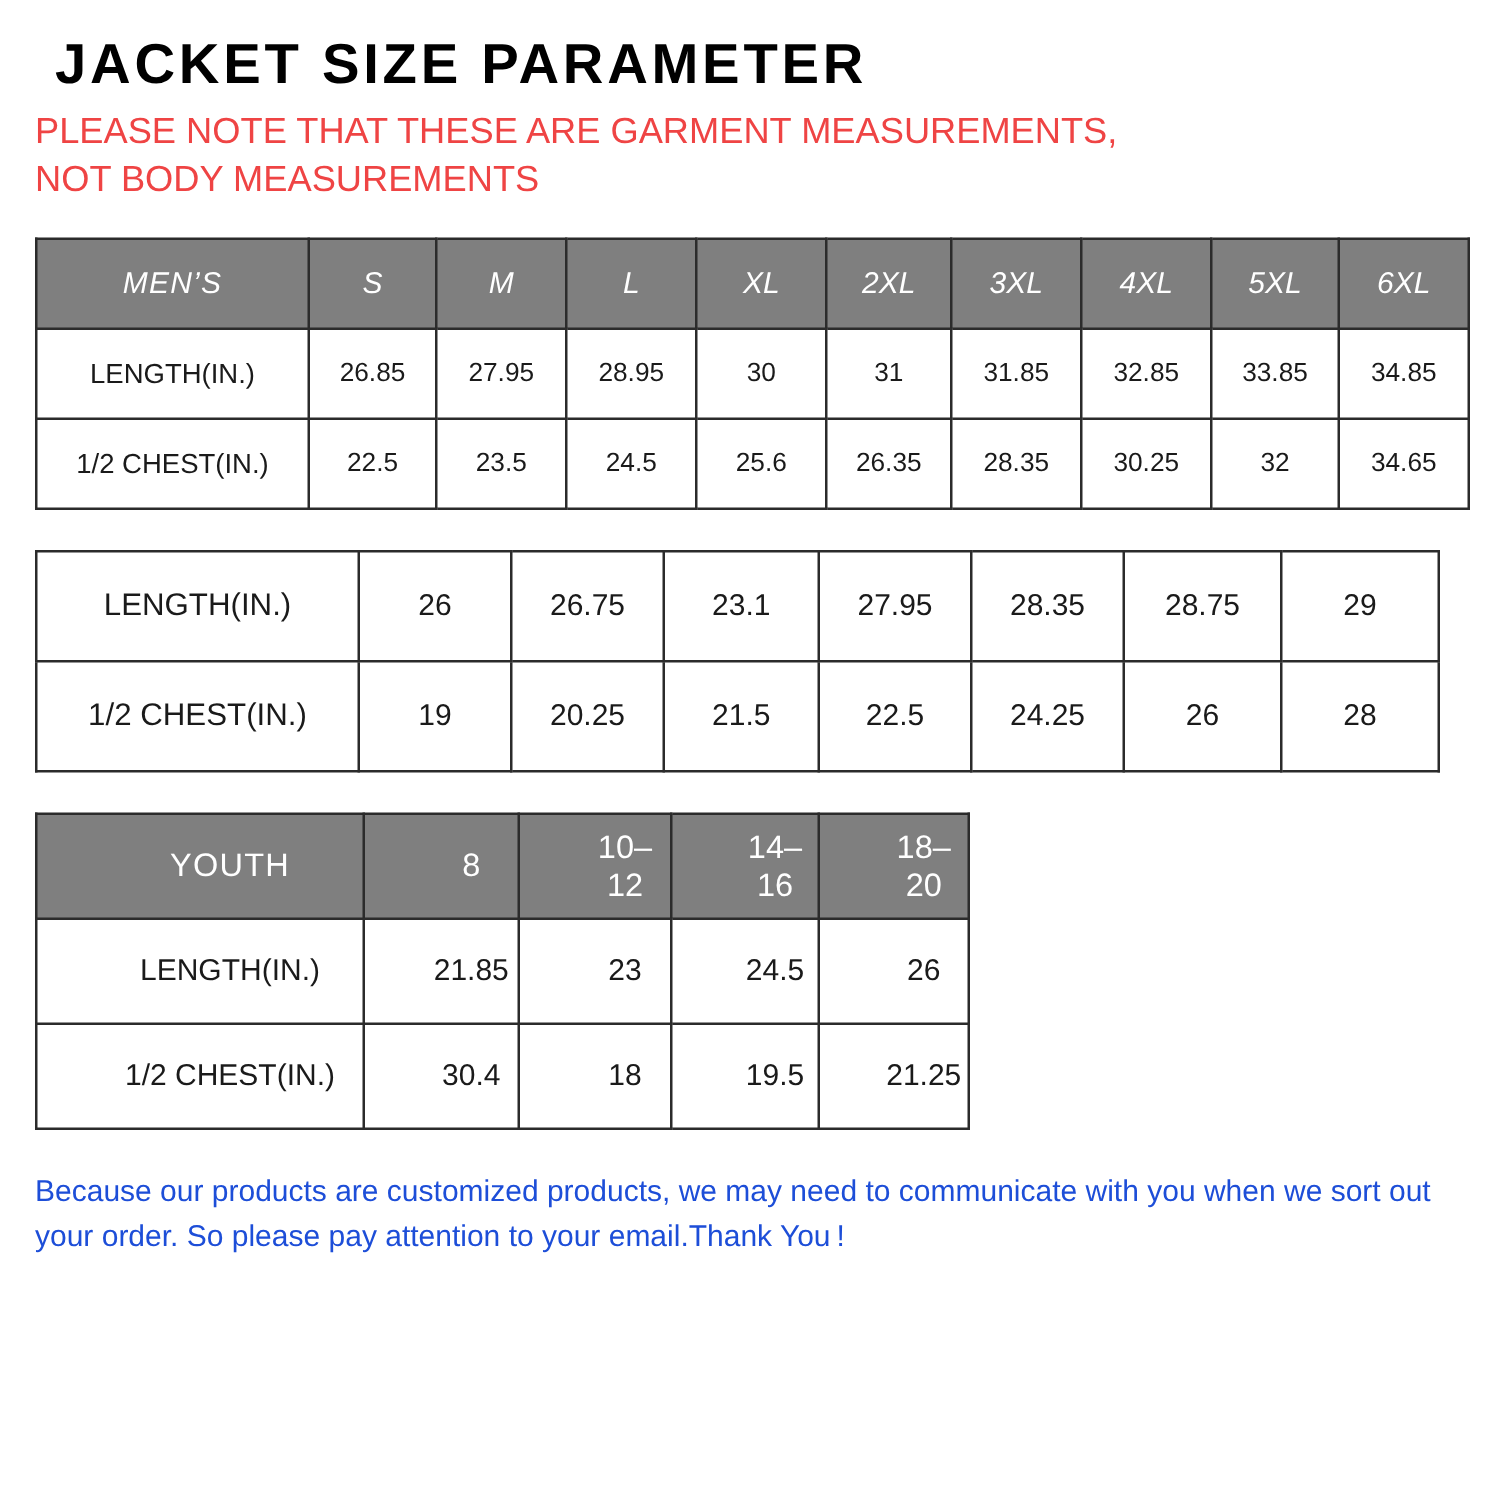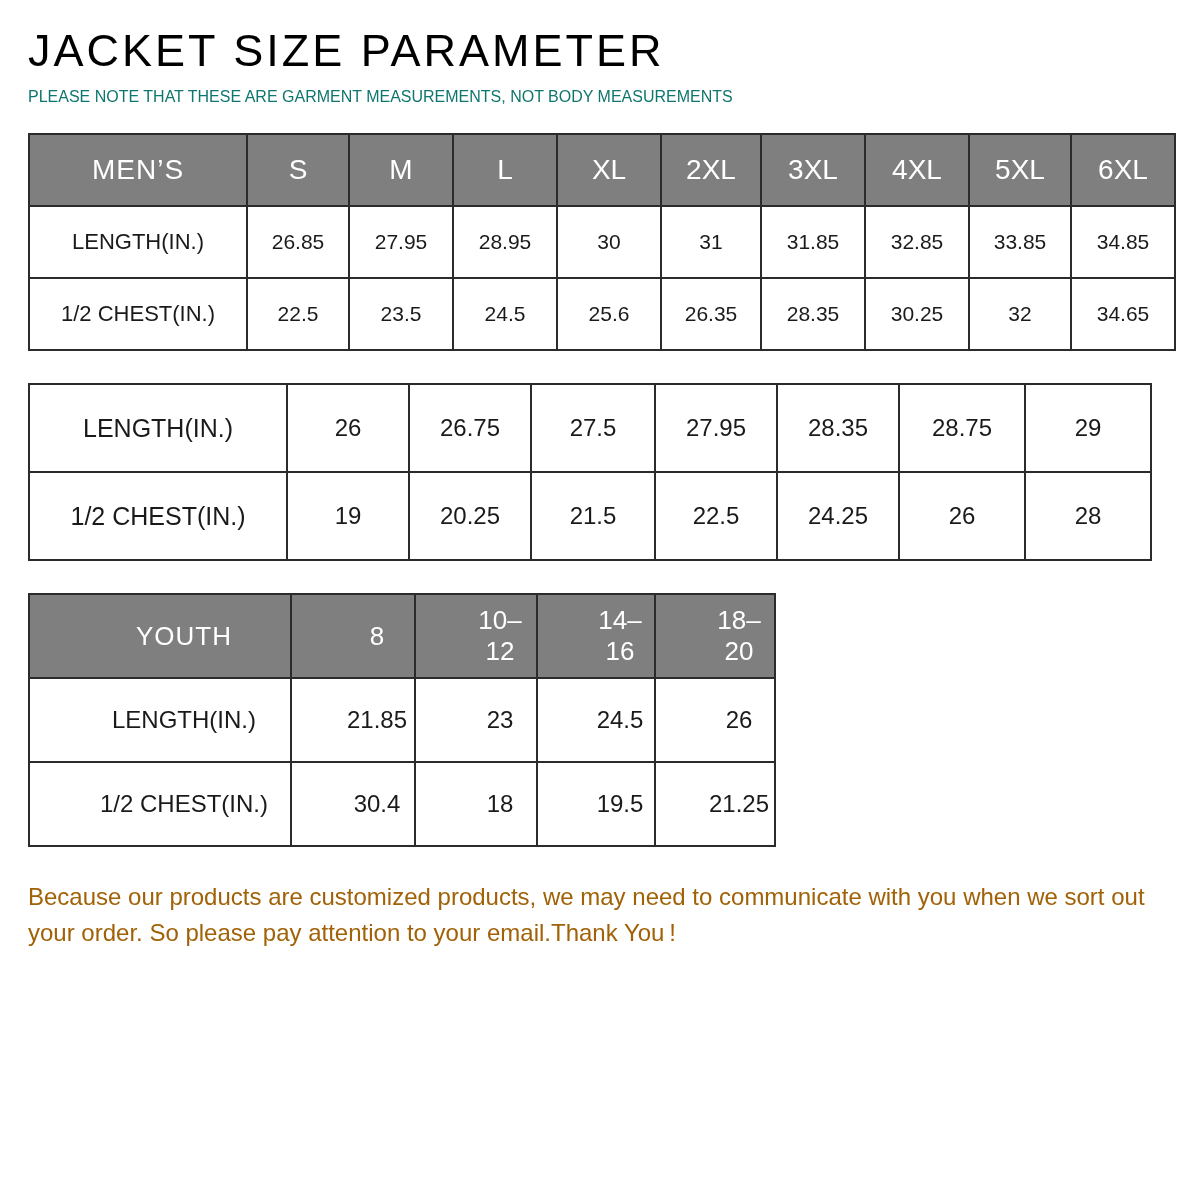--- a/index.html
+++ b/index.html
@@ -12,29 +12,29 @@
     font-family: "Liberation Sans", sans-serif;
   }
   .page {
     width: 1200px;
     height: 1200px;
     padding: 26px 28px 10px 28px;
     position: relative;
   }
   .title {
     font-size: 45px;
-    font-weight: normal;
+    font-weight: bold;
     letter-spacing: 3px;
     color: #000000;
-    margin: 0 0 10px 0;
+    margin: 0 0 10px 16px;
     line-height: 1.1;
   }
   .note-top {
-    color: #0f766e;
-    font-size: 16px;
+    color: #ef4444;
+    font-size: 29px;
     line-height: 1.35;
     margin: 0 0 26px 0;
     max-width: 900px;
   }
   table.sizechart {
     border-collapse: collapse;
     table-layout: fixed;
     margin-bottom: 32px;
   }
   table.sizechart td {
@@ -49,40 +49,40 @@
     background: #7f7f7f;
     color: #ffffff;
   }
   td.rowlabel {
     font-size: 22px;
     margin-top: 11px;
   }
   
   #mens-table { width: 1146px; }
   #mens-table tr { height: 72px; }
-  #mens-table tr.head td { font-size: 28px; }
+  #mens-table tr.head td { font-size: 24px; font-style: italic; }
   #mens-table td.rowlabel { font-size: 22px; }
   #mens-table td.hdr-label { font-size: 25px; letter-spacing: 1px; }
   
   #womens-table { width: 1122px; }
   #womens-table tr { height: 88px; }
   #womens-table tr.head td { font-size: 27px; }
   #womens-table td { font-size: 24px; }
   #womens-table td.hdr-label { font-size: 28px; letter-spacing: 1px; }
   #womens-table td.rowlabel { font-size: 25px; }
   
   #youth-table { width: 746px; }
   #youth-table tr { height: 84px; }
   #youth-table tr.head td { font-size: 26px; }
   #youth-table td { font-size: 24px; padding-left: 48px; }
   #youth-table td.hdr-label { font-size: 28px; letter-spacing: 1px; }
   #youth-table td.rowlabel { font-size: 24px; }
 
   .note-bottom {
-    color: #a16207;
+    color: #1d4ed8;
     font-size: 24px;
     line-height: 1.5;
     margin: 14px 0 0 0;
     max-width: 1130px;
   }
   .note-bottom2 {
     color: #ef1c17;
     font-size: 23px;
     line-height: 1.4;
     margin: 26px 0 0 0;
@@ -160,21 +160,21 @@
       <col style="width:122px">
         <col style="width:122px">
         <col style="width:126px">
         <col style="width:126px">
     </colgroup>
     <tbody>
       <tr>
         <td class="rowlabel">LENGTH(IN.)</td>
         <td>26</td>
         <td>26.75</td>
-        <td>27.5</td>
+        <td>23.1</td>
         <td>27.95</td>
         <td>28.35</td>
         <td>28.75</td>
         <td>29</td>
       </tr>
       <tr>
         <td class="rowlabel">1/2 CHEST(IN.)</td>
         <td>19</td>
         <td>20.25</td>
         <td>21.5</td>

